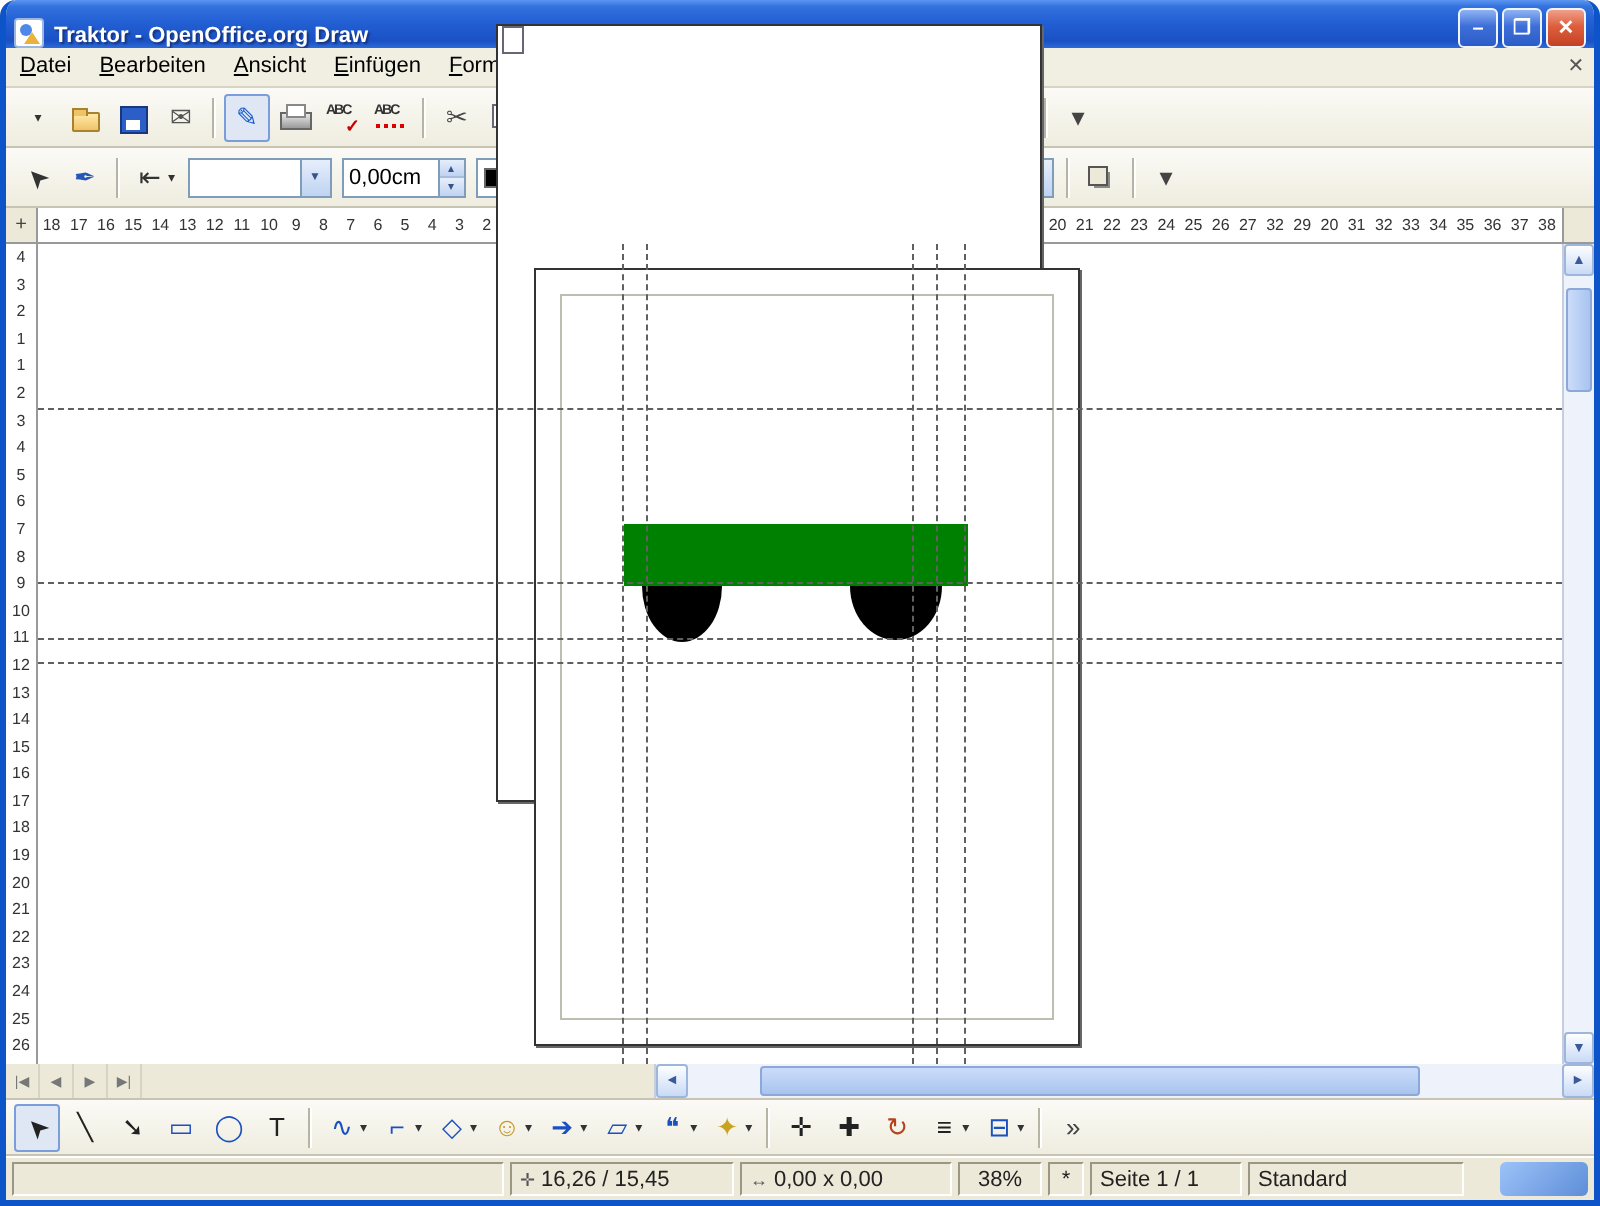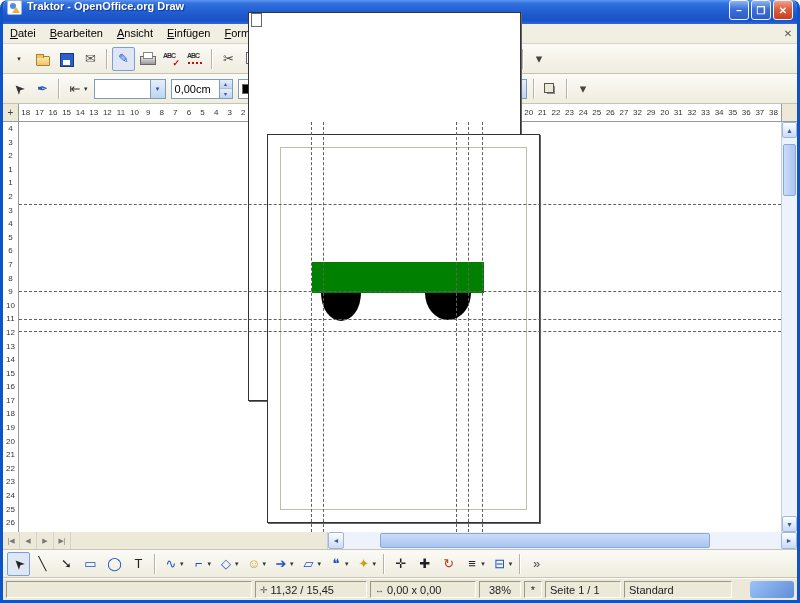--- a/index.html
+++ b/index.html
@@ -1,19 +1,19 @@
 <!DOCTYPE html>
 <html><head>
 <meta charset="utf-8">
 <style>
 *{margin:0;padding:0;box-sizing:border-box;user-select:none}
 body{width:800px;height:603px;font-family:"Liberation Sans",sans-serif;background:#fff;overflow:hidden}
 .window{width:800px;height:603px;display:flex;flex-direction:column;border:3px solid #0C54C8;border-top:none;border-radius:8px 8px 0 0;background:#ECE9D8;overflow:hidden}
 
-.titlebar{height:24px;flex:none;display:flex;align-items:flex-start;padding:0 4px;color:#fff;
+.titlebar{height:24px;flex:none;display:flex;align-items:flex-end;padding:0 4px;color:#fff;
  background:linear-gradient(180deg,#5A96F0 0%,#3371DE 14%,#2260D4 45%,#1A51C4 85%,#2E6AD8 100%);border-radius:5px 5px 0 0}
 .app-icon{width:15px;height:15px;background:#fff;border:1px solid #9CB6E0;border-radius:2px;margin-right:5px;position:relative;flex:none}
 .app-icon::before{content:"";position:absolute;left:2px;top:2px;width:6px;height:6px;border-radius:50%;background:#4F89E8}
 .app-icon::after{content:"";position:absolute;right:1px;bottom:1px;width:0;height:0;border-left:4px solid transparent;border-right:4px solid transparent;border-bottom:6px solid #E8B23D}
 .title-text{font-size:11px;font-weight:bold;text-shadow:1px 1px 1px #16337E;flex:1;white-space:nowrap;overflow:hidden}
 .winbtns{display:flex;gap:2px}
 .winbtn{width:20px;height:20px;border-radius:3px;border:1px solid #F0F4FC;display:flex;align-items:center;justify-content:center;font-size:10px;font-weight:bold;color:#fff;background:linear-gradient(180deg,#8FB4F4,#3E6FD8 45%,#2B5CC8)}
 .winbtn.close{background:linear-gradient(180deg,#F0A08C,#DD5F3D 45%,#C44124)}
 
 .menubar{height:20px;flex:none;display:flex;align-items:stretch;background:#F1EFE2;border-bottom:1px solid #D8D4C4;font-size:11px}
@@ -465,21 +465,21 @@
       <span class="tsep"></span>
       <span class="tbtn">
         <span class="glyph" style="color: rgb(68, 68, 68);">»</span>
       </span>
     </div>
 
   <div class="statusbar">
     <span class="scell" style="width:246px"></span>
     <span class="scell" style="width:112px">
       <span class="sicon">✛</span>
-      <span>11,32 / 15,45</span>
+      <span>16,26 / 15,45</span>
     </span>
     <span class="scell" style="width:106px">
       <span class="sicon">↔</span>
       <span>0,00 x 0,00</span>
     </span>
     <span class="scell" style="width:42px;justify-content:center">
       <span>38%</span>
     </span>
     <span class="scell" style="width:18px;justify-content:center">
       <span>*</span>

